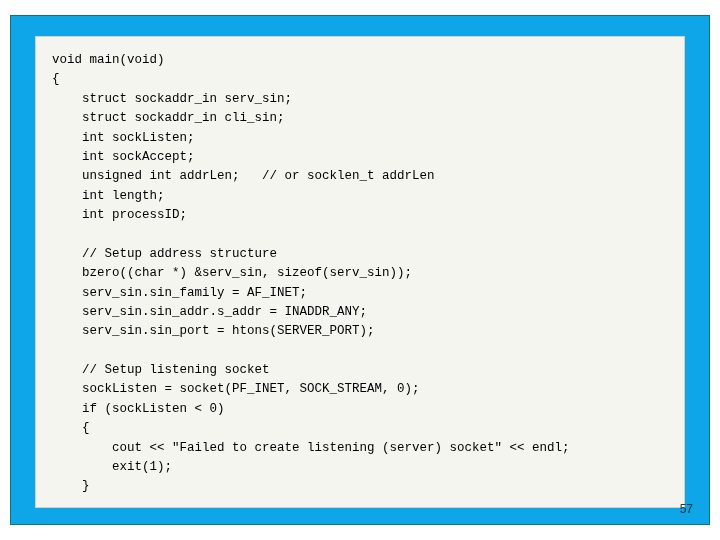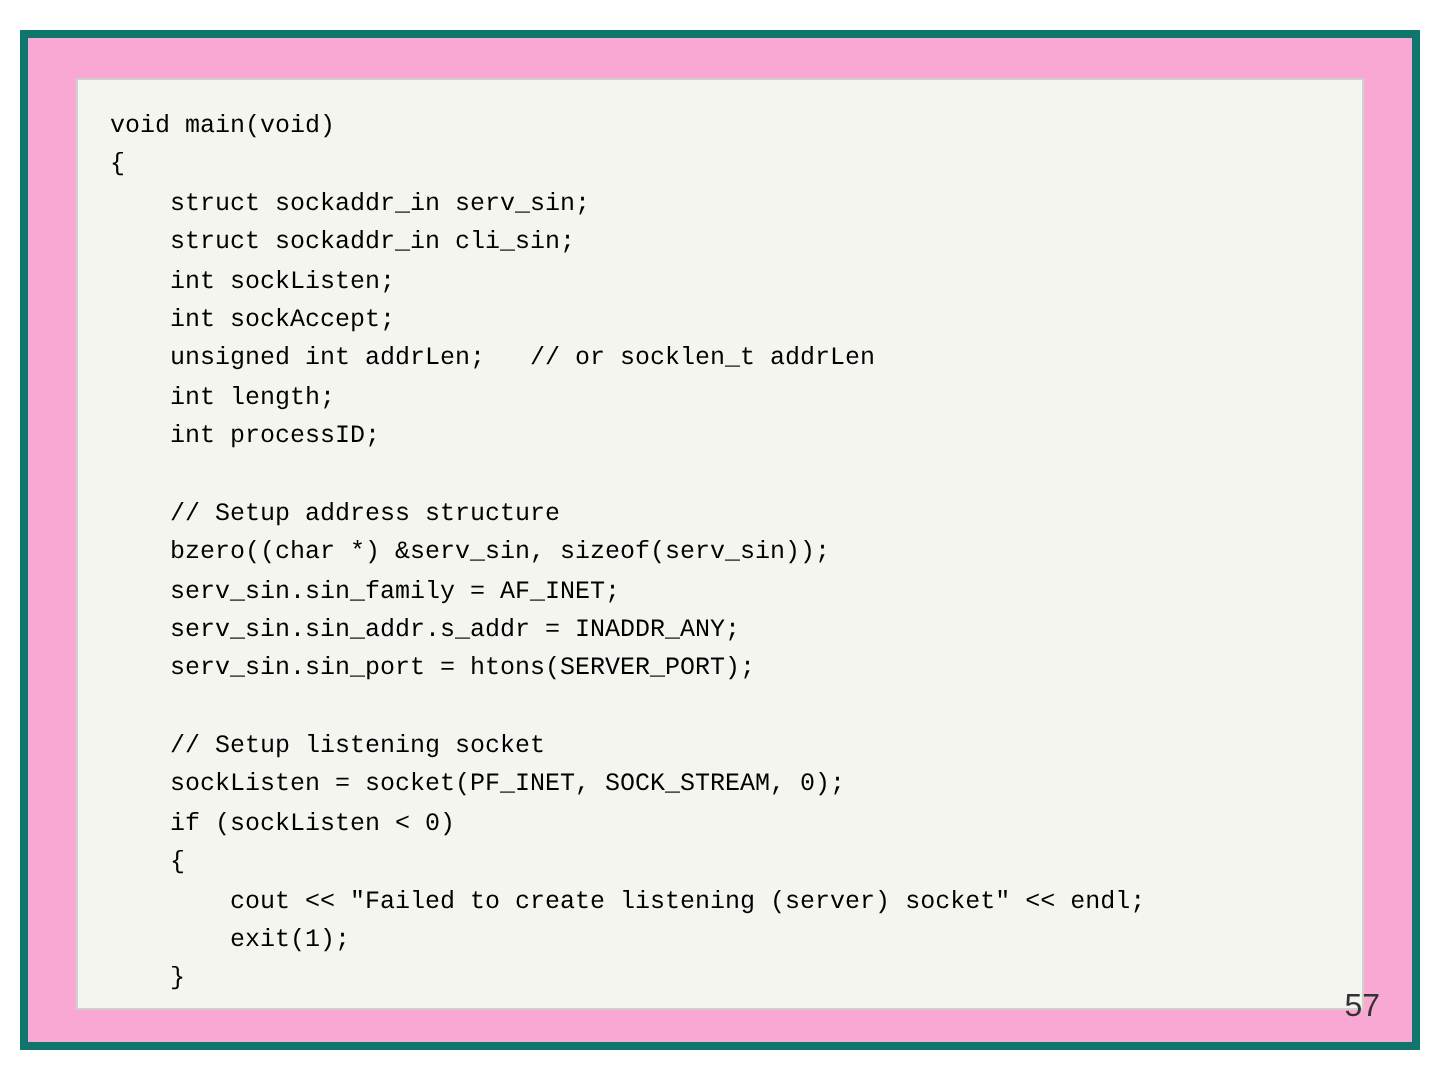--- a/index.html
+++ b/index.html
@@ -15,22 +15,22 @@
       font-family: 'Courier New', Courier, monospace;
       display: flex;
       flex-direction: column;
       align-items: center;
       justify-content: center;
     }
 
     .slide-container {
       width: 700px;
       height: 510px;
-      background: #f9a8d4;
-      border: 4px solid #0f766e;
+      background: #0ea5e9;
+      border: 1px solid #0f766e;
       display: flex;
       flex-direction: column;
       padding: 20px 24px 16px 24px;
       position: relative;
     }
 
     .code-block {
       background: #f5f5f0;
       border: 1px solid #d0d0c8;
       padding: 14px 16px;
@@ -44,21 +44,21 @@
       line-height: 1.55;
       color: #000000;
       white-space: pre;
     }
 
     .page-number {
       position: absolute;
       bottom: 8px;
       right: 16px;
       font-family: Arial, sans-serif;
-      font-size: 16px;
+      font-size: 12px;
       color: #333333;
     }
   </style>
 </head>
 <body>
 
 <div class="slide-container">
   <div class="code-block">
     <div class="code-text" id="code-output">void main(void)
 {

